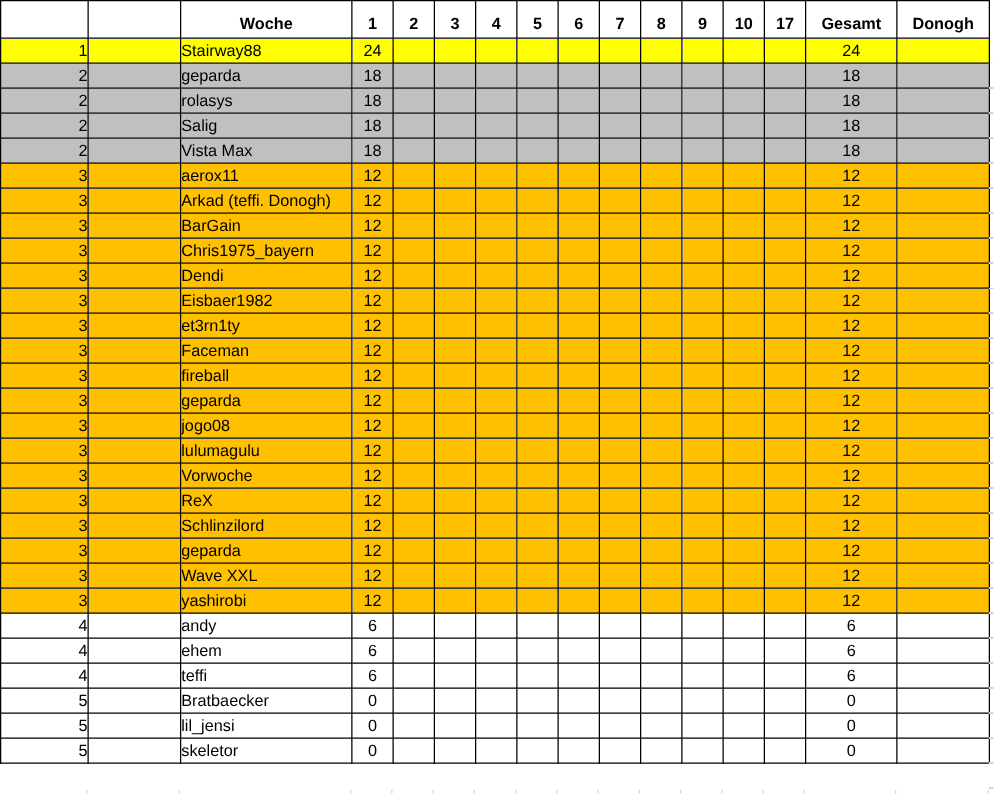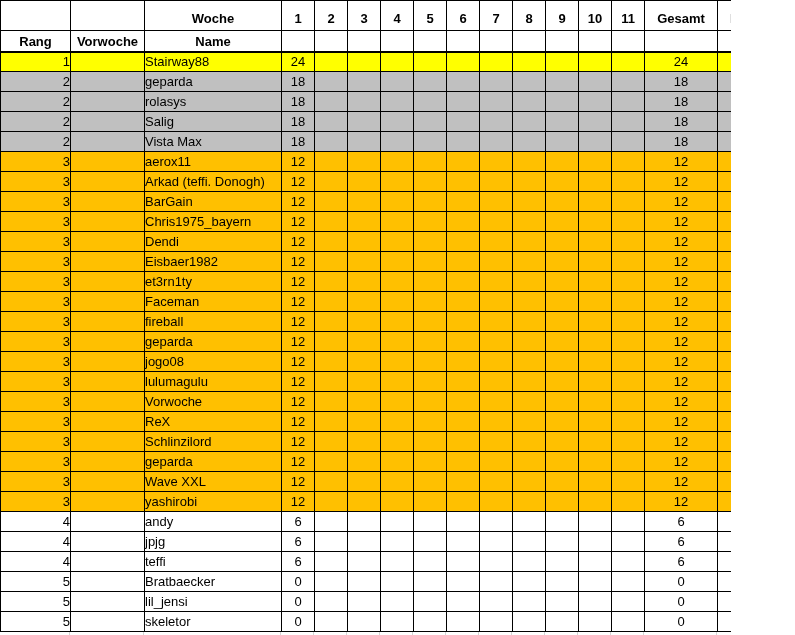--- a/index.html
+++ b/index.html
@@ -3,21 +3,21 @@
 <meta charset="utf-8">
 <style>
   html, body {
     margin: 0;
     padding: 0;
     background: #ffffff;
     font-family: "Liberation Sans", "DejaVu Sans", sans-serif;
   }
   #screen {
     position: relative;
-    width: 731px;
+    width: 795px;
     height: 635px;
     background: #ffffff;
     overflow: hidden;
   }
   table.sheet {
     border-collapse: collapse;
     table-layout: fixed;
     width: 791px;
     color: #000000;
   }
@@ -91,42 +91,24 @@
         <td class="cell-week">1</td>
           <td class="cell-week">2</td>
           <td class="cell-week">3</td>
           <td class="cell-week">4</td>
           <td class="cell-week">5</td>
           <td class="cell-week">6</td>
           <td class="cell-week">7</td>
           <td class="cell-week">8</td>
           <td class="cell-week">9</td>
           <td class="cell-week">10</td>
-          <td class="cell-week">11</td>
+          <td class="cell-week">17</td>
           <td id="gesamt-hdr">Gesamt</td>
         <td>Donogh</td>
       </tr>
-      <tr class="hrow2">
-        <td>Rang</td>
-        <td>Vorwoche</td>
-        <td>Name</td>
-      <td></td>
-          <td></td>
-          <td></td>
-          <td></td>
-          <td></td>
-          <td></td>
-          <td></td>
-          <td></td>
-          <td></td>
-          <td></td>
-          <td></td>
-          <td></td>
-          <td></td>
-        </tr>
     </thead>
     <tbody id="tbody">
         <tr class="drow" style="background: rgb(255, 255, 0);">
           <td class="cell-rang">1</td>
           <td class="cell-vorw"></td>
           <td class="cell-name">Stairway88</td>
           <td class="cell-week">24</td>
           <td class="cell-week"></td>
           <td class="cell-week"></td>
           <td class="cell-week"></td>
@@ -550,21 +532,21 @@
           <td class="cell-week"></td>
           <td class="cell-week"></td>
           <td class="cell-week"></td>
           <td class="cell-week"></td>
           <td class="cell-gesamt">6</td>
           <td class="cell-relativ"></td>
         </tr>
         <tr class="drow" style="background: rgb(255, 255, 255);">
           <td class="cell-rang">4</td>
           <td class="cell-vorw"></td>
-          <td class="cell-name">jpjg</td>
+          <td class="cell-name">ehem</td>
           <td class="cell-week">6</td>
           <td class="cell-week"></td>
           <td class="cell-week"></td>
           <td class="cell-week"></td>
           <td class="cell-week"></td>
           <td class="cell-week"></td>
           <td class="cell-week"></td>
           <td class="cell-week"></td>
           <td class="cell-week"></td>
           <td class="cell-week"></td>

